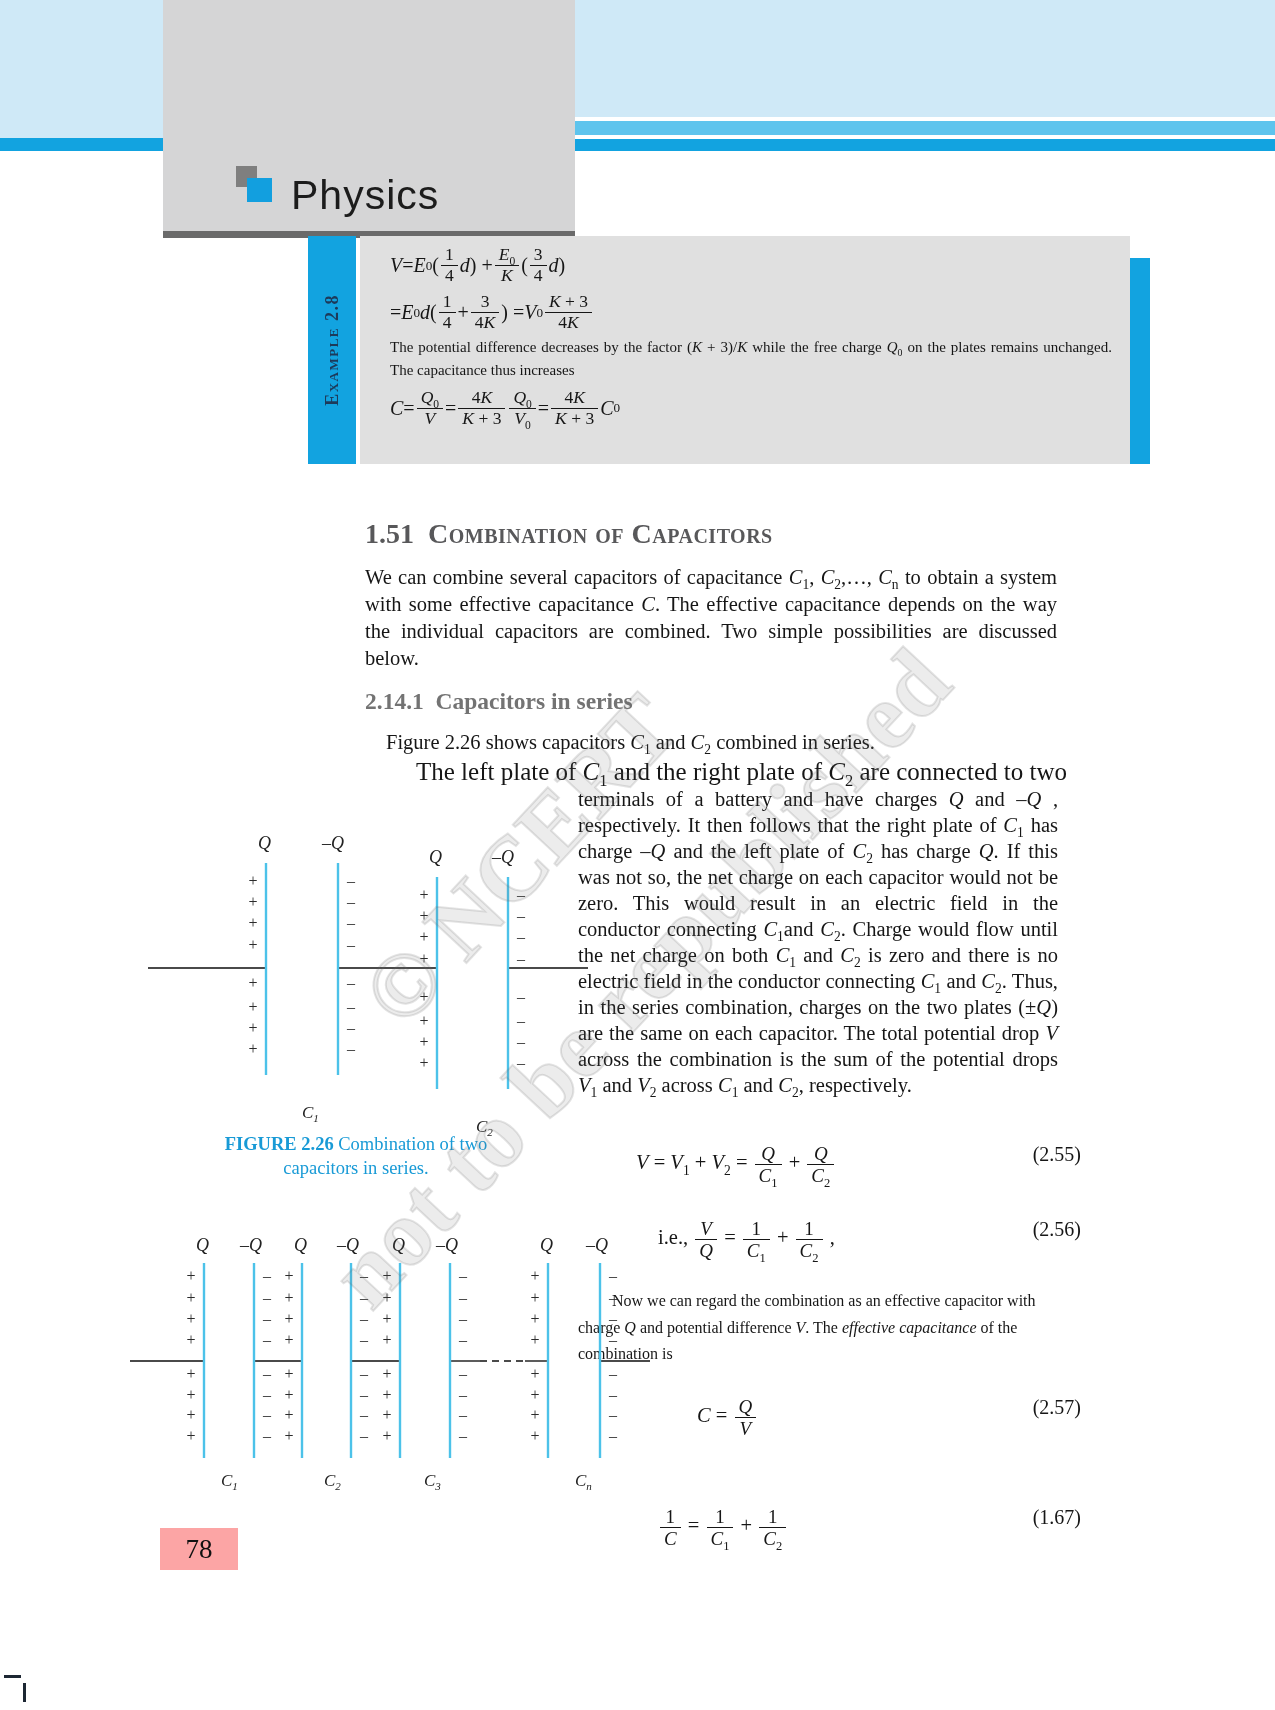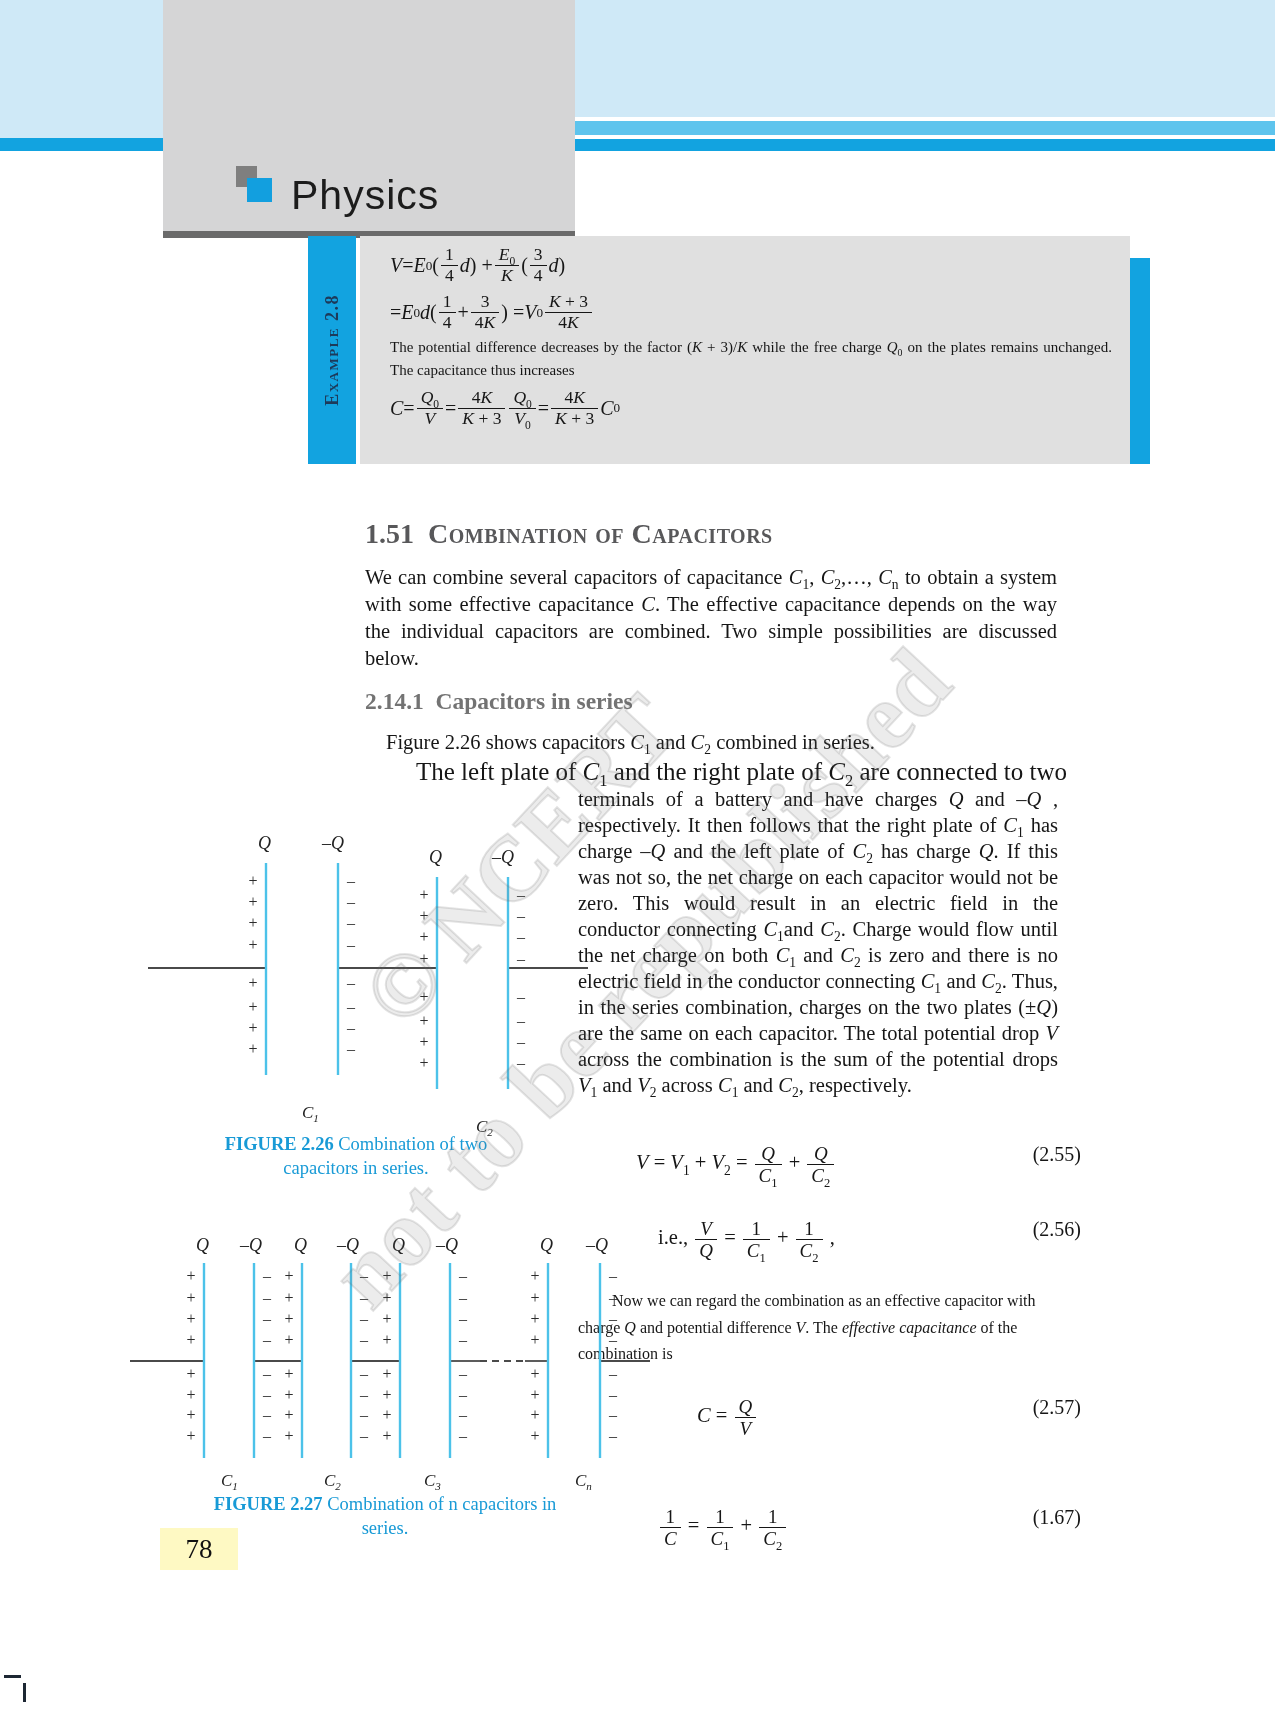--- a/index.html
+++ b/index.html
@@ -59,21 +59,21 @@
   
   .plate{stroke:#4cc2e9;stroke-width:2.4px;}
   .wire{stroke:#4a4a4a;stroke-width:1.8px;}
   .sgn{font-family:"Liberation Serif",serif;font-size:16px;fill:#2b2b2b;}
   .qlab{font-family:"Liberation Serif",serif;font-style:italic;font-size:18px;fill:#222;}
   .clab{font-family:"Liberation Serif",serif;font-style:italic;font-size:17px;fill:#222;}
   .caption{position:absolute;text-align:center;color:#189ad6;font-size:18.5px;line-height:24px;}
   .caption b{font-weight:bold;}
 
   
-  .badge{left:160px;top:1528px;width:78px;height:42px;background:#fef9c3;display:flex;align-items:center;justify-content:center;
+  .badge{left:160px;top:1528px;width:78px;height:42px;background:#fca5a5;display:flex;align-items:center;justify-content:center;
          font-size:27px;color:#111;}
 
   
   .wm{position:absolute;font-weight:bold;white-space:nowrap;color:rgba(105,105,105,0.13);
       -webkit-text-stroke:2px rgba(105,105,105,0.18);z-index:6;pointer-events:none;
       font-family:"Liberation Serif",serif;}
   .wm1{left:520px;top:860px;font-size:92px;transform:translate(-50%,-50%) rotate(-47deg);}
   .wm2{left:640px;top:978px;font-size:95px;transform:translate(-50%,-50%) rotate(-47deg);}
   .z2{z-index:2;}
 </style>
@@ -310,23 +310,20 @@
       <text x="209" y="13" class="qlab">–Q</text>
       <text x="264" y="13" class="qlab">Q</text>
       <text x="308" y="13" class="qlab">–Q</text>
       <text x="412" y="13" class="qlab">Q</text>
       <text x="458" y="13" class="qlab">–Q</text>
       <text x="93" y="248" class="clab">C<tspan dy="4" font-size="11">1</tspan></text>
       <text x="196" y="248" class="clab">C<tspan dy="4" font-size="11">2</tspan></text>
       <text x="296" y="248" class="clab">C<tspan dy="4" font-size="11">3</tspan></text>
       <text x="447" y="248" class="clab">C<tspan dy="4" font-size="11">n</tspan></text>
     </svg>
-  <div class="caption z2" style="left:205px;top:1492px;width:360px;">
-    <b>FIGURE 2.27</b><span> Combination of n capacitors in series.</span>
-  </div>
 
   <div class="abs badge z2">
     <span>78</span>
   </div>
 
   <div class="wm wm1">© NCERT</div>
   <div class="wm wm2">not to be republished</div>
 
 </div>
 

